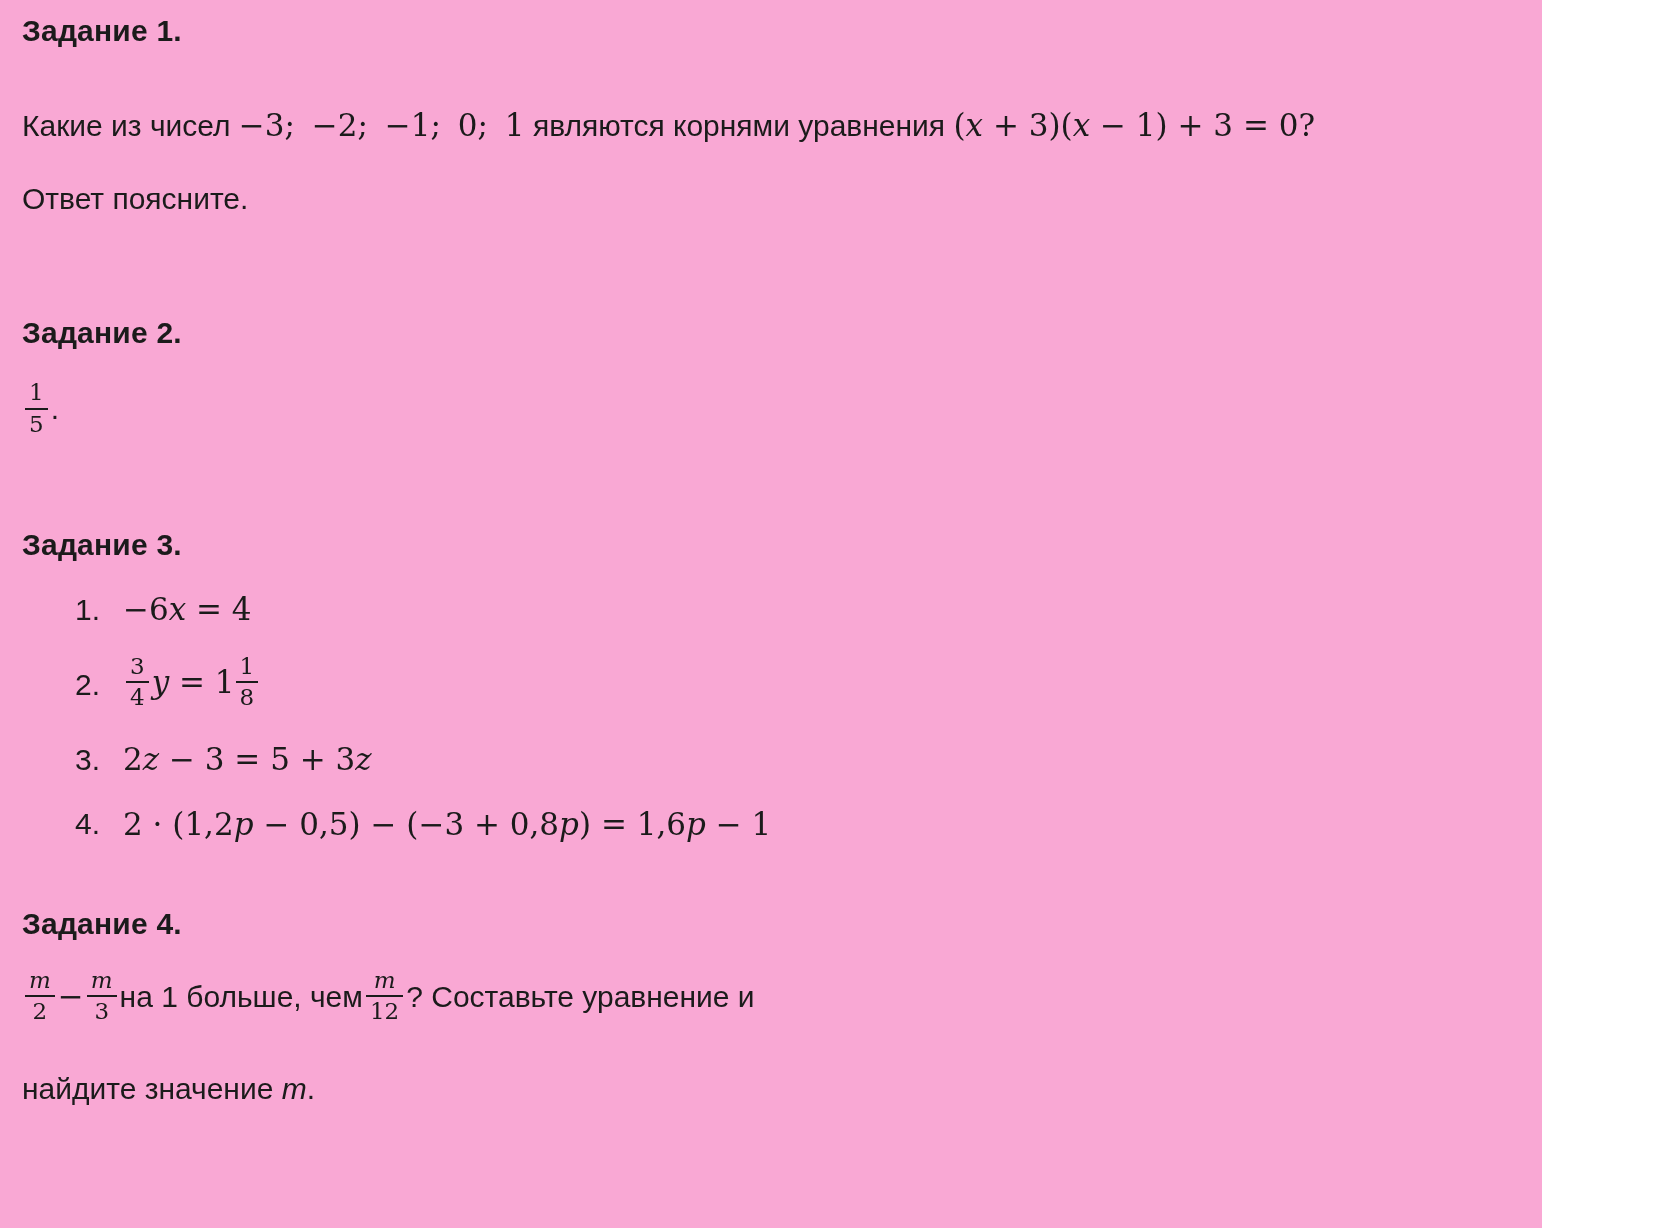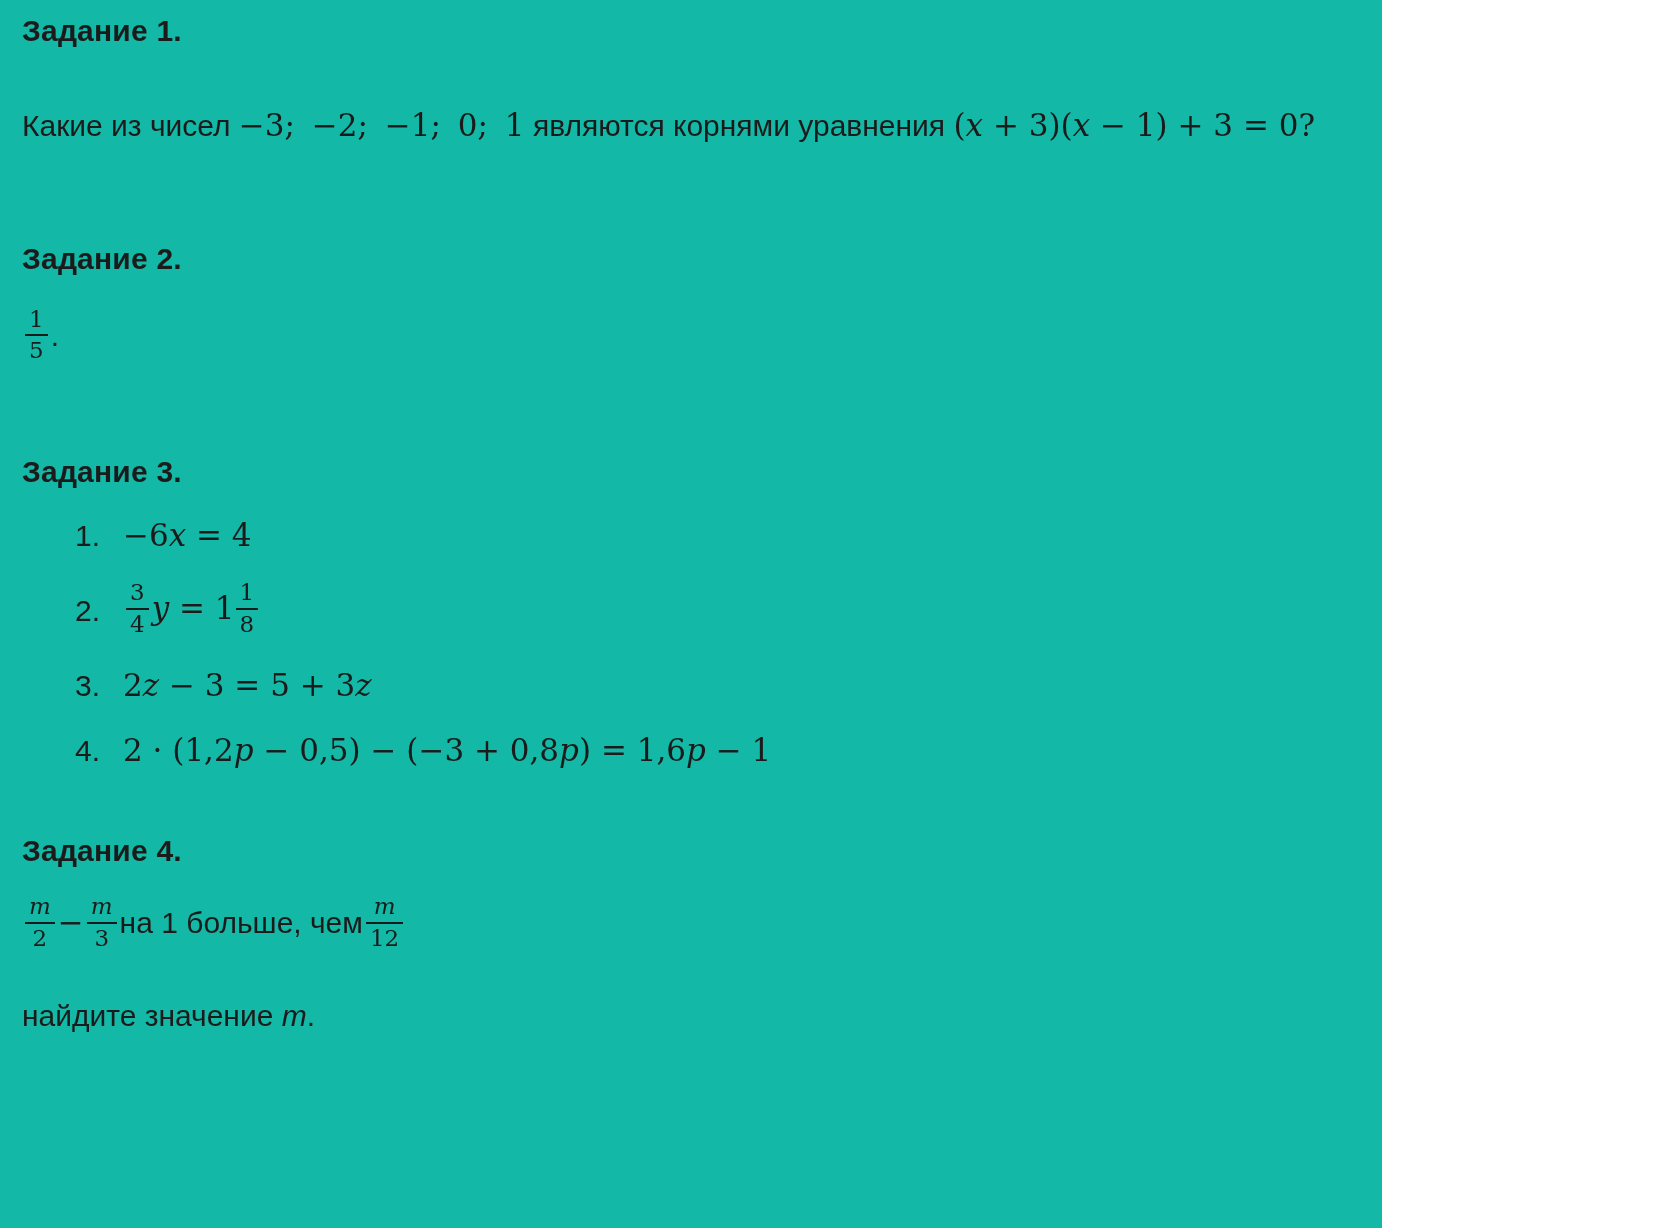--- a/index.html
+++ b/index.html
@@ -7,27 +7,27 @@
     padding: 0;
     background: #ffffff;
   }
   body {
     width: 1662px;
     height: 1228px;
     overflow: hidden;
   }
   .page {
     box-sizing: border-box;
-    width: 1382px;
+    width: 1542px;
     height: 1228px;
     padding: 8px 24px 0 22px;
     font-family: "Liberation Sans", sans-serif;
     font-size: 30px;
     color: #1b1b1b;
-    background: #14b8a6;
+    background: #f9a8d4;
     line-height: 1.25;
   }
   .task-title {
     font-weight: bold;
     font-size: 30px;
     margin: 0;
     letter-spacing: 0.2px;
   }
   .line {
     margin: 0;
@@ -95,20 +95,21 @@
 </style>
 </head>
 <body>
 
 <div class="page">
 
   <p class="task-title" id="t1-title">Задание 1.</p>
 
   <p class="line" id="t1-q"><span>Какие из чисел </span><span class="math wide-space">−3; −2; −1; 0; 1</span><span> являются корнями уравнения </span><span class="math">(<i>x</i> + 3)(<i>x</i> − 1) + 3 = 0?</span></p>
 
+  <p class="line" id="t1-follow">Ответ поясните.</p>
 
   <p class="task-title" id="t2-title">Задание 2.</p>
 
   <p class="line" id="t2-q"><span class="frac">
         <span class="num">1</span>
         <span class="den">5</span>
       </span><span>.</span></p>
 
   <p class="task-title" id="t3-title">Задание 3.</p>
 
@@ -147,17 +148,17 @@
 
   <p class="line" id="t4-q"><span class="frac">
         <span class="num"><i>m</i></span>
         <span class="den">2</span>
       </span><span class="math">−</span><span class="frac">
         <span class="num"><i>m</i></span>
         <span class="den">3</span>
       </span><span>на 1 больше, чем</span><span class="frac">
         <span class="num"><i>m</i></span>
         <span class="den">12</span>
-      </span></p>
+      </span><span>? Составьте уравнение и</span></p>
 
   <p class="line" id="t4-q2">найдите значение <i>m</i>.</p>
 
 </div>
 
 </body></html>

